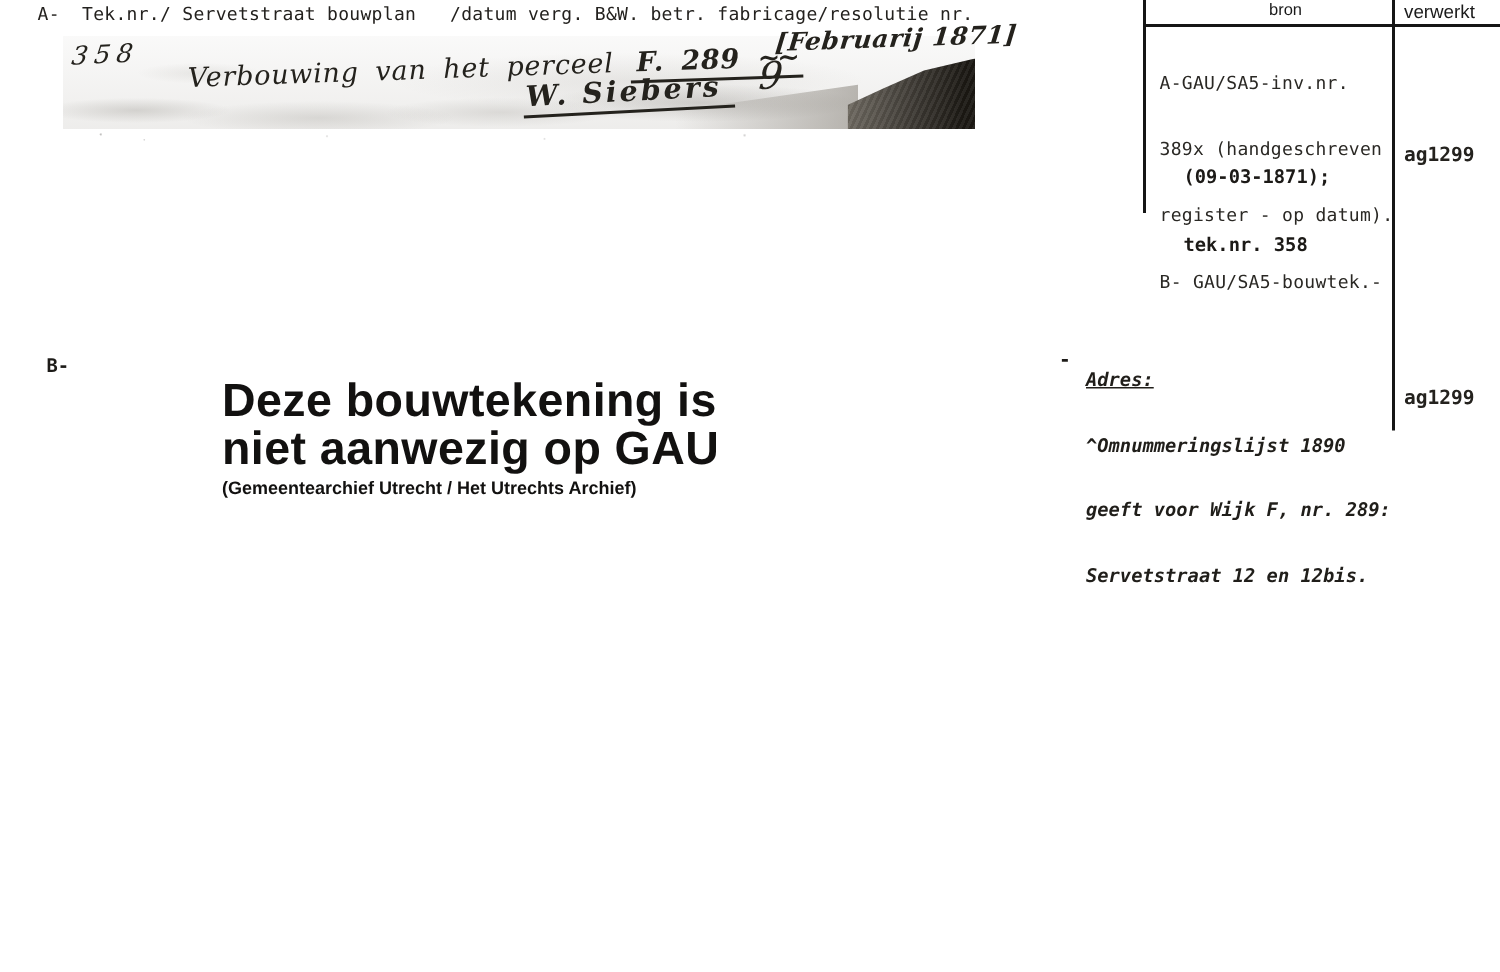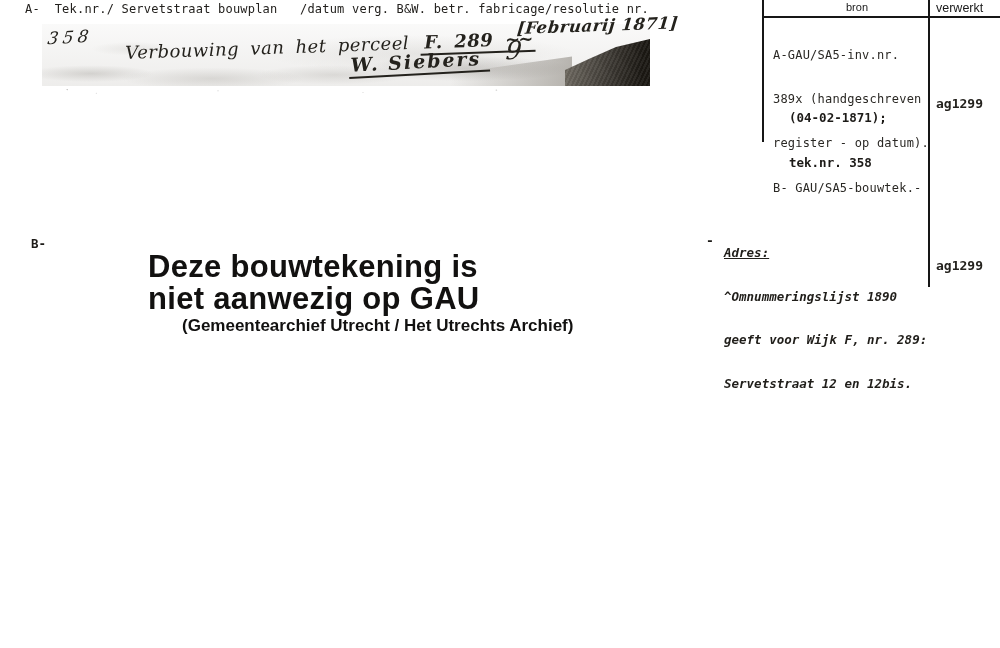--- a/index.html
+++ b/index.html
@@ -159,21 +159,21 @@
   
   .notice {
     left: 148px; top: 251px;
     font-family: Liberation Sans, sans-serif;
     font-weight: bold; color: #121110;
   }
   .notice-l1, .notice-l2 {
     font-size: 31px; line-height: 32px; letter-spacing: 0.3px;
   }
   .notice-l3 {
-    font-size: 17px; line-height: 19px; margin-top: 1px; margin-left: 34px;
+    font-size: 12px; line-height: 19px; margin-top: 1px;
   }
 </style>
 </head>
 <body>
 
 <div class="abs hdr-left">A-  Tek.nr./ Servetstraat bouwplan</div>
 <div class="abs hdr-mid">/datum verg. B&amp;W. betr. fabricage/resolutie nr.</div>
 
 <div class="abs vline vline1"></div>
 <div class="abs vline vline2"></div>
@@ -197,21 +197,21 @@
 <div class="abs hw hw-date">[Februarij 1871]</div>
 <div class="abs hw hw-sig">W. Siebers</div>
 
 <div class="abs bron-block">
   <div>A-GAU/SA5-inv.nr.</div>
   <div>389x (handgeschreven</div>
   <div>register - op datum).</div>
   <div>B- GAU/SA5-bouwtek.-</div>
 </div>
 <div class="abs bron-bold">
-  <div>(04-02-1871);</div>
+  <div>(09-03-1871);</div>
   <div>tek.nr. 358</div>
 </div>
 <div class="abs verwerkt-a">ag1299</div>
 
 <div class="abs b-label">B-</div>
 
 <div class="abs adres-dash">-</div>
 <div class="abs adres">
   <div class="adres-title">Adres:</div>
   <div>^Omnummeringslijst 1890</div>

